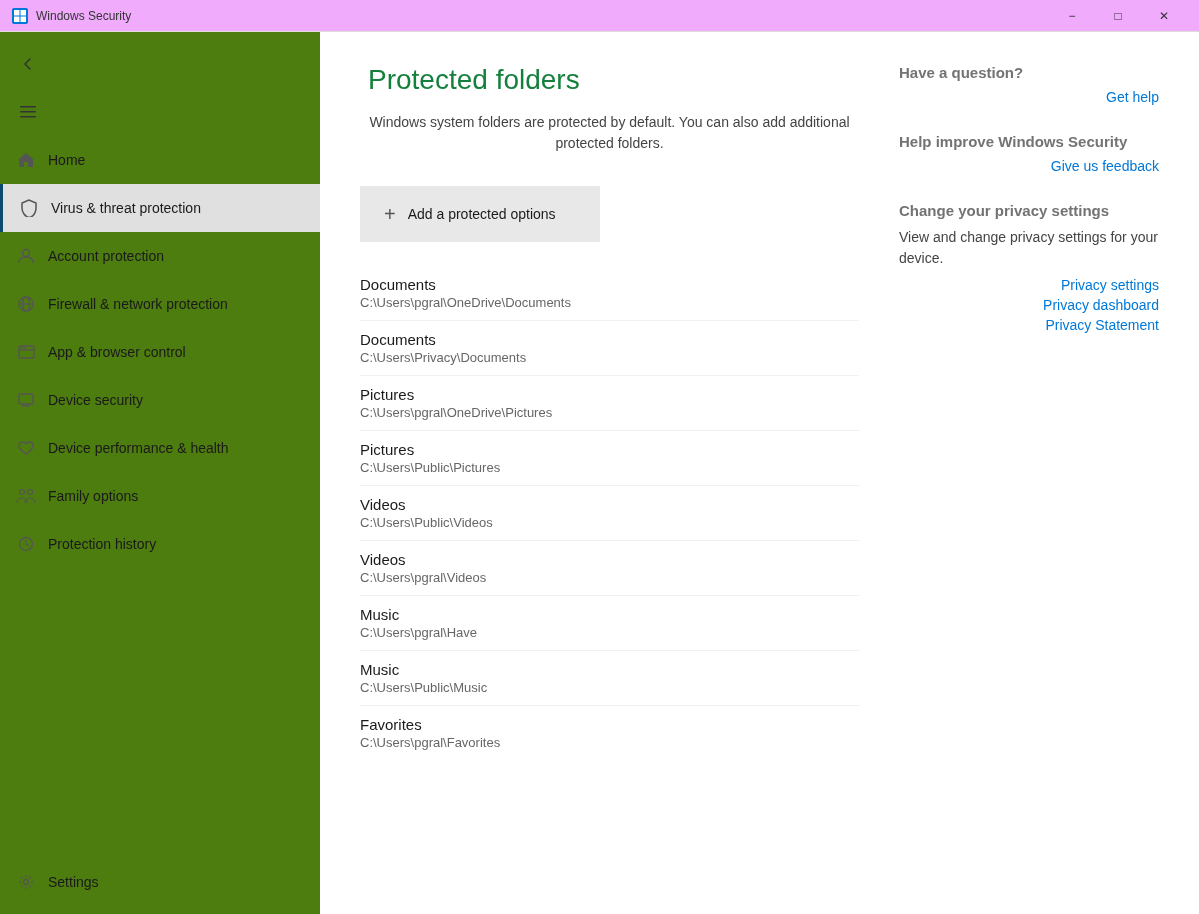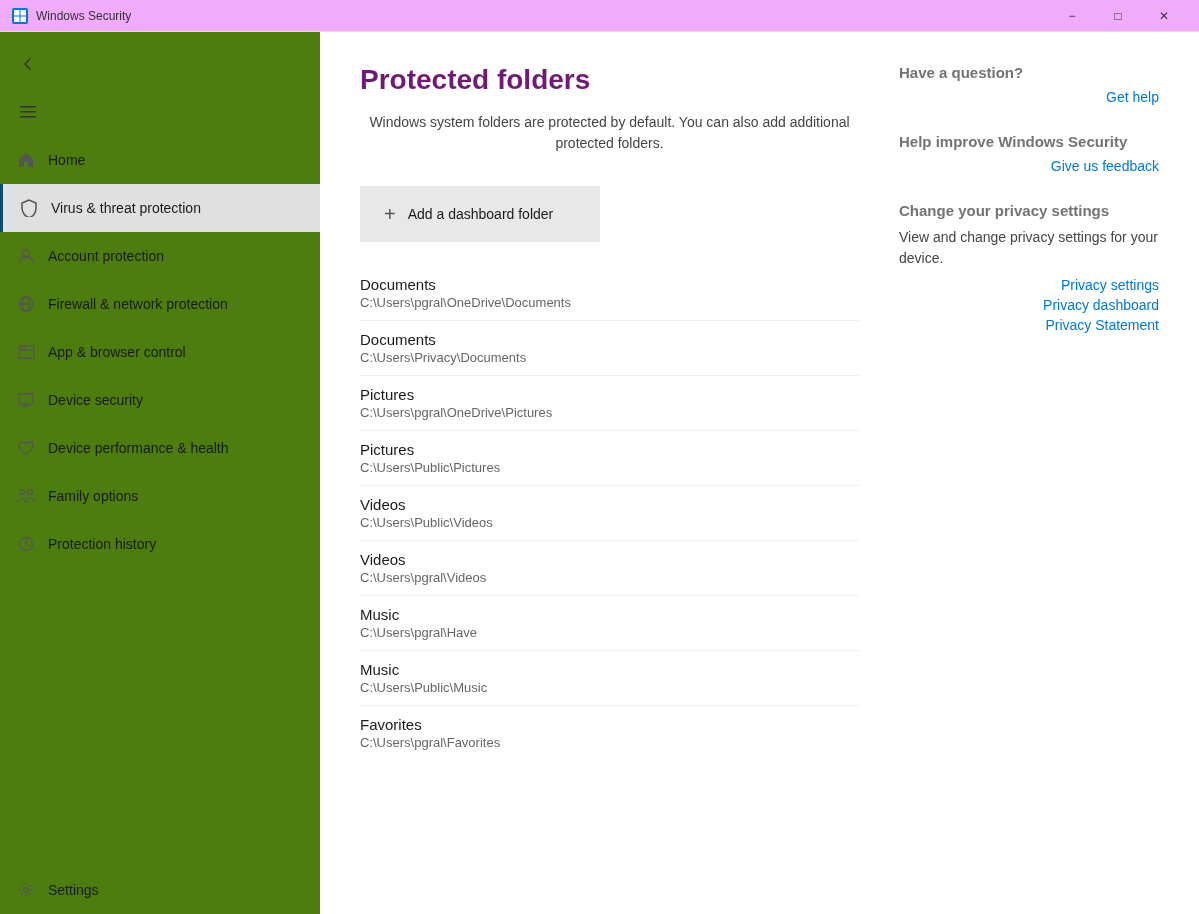--- a/index.html
+++ b/index.html
@@ -82,41 +82,43 @@
       margin-right: 12px;
       flex-shrink: 0;
       display: flex; align-items: center; justify-content: center;
       color: #555;
       font-size: 16px;
     }
     .nav-label { font-size: 14px; }
 
     .sidebar-bottom {
       margin-top: auto;
+      padding-bottom: 8px;
     }
 
     
     .main-content {
       flex: 1;
       background: white;
       overflow-y: auto;
       padding: 32px 40px 32px 40px;
       display: flex;
       gap: 40px;
     }
 
     .content-left {
       flex: 1;
     }
 
     .page-title {
       font-size: 28px;
-      font-weight: 700;
-      color: #701a75;
+      font-weight: 400;
+      color: #15803d;
       margin-bottom: 16px;
+      margin-left: 8px;
     }
     .page-desc {
       font-size: 14px;
       color: #444;
       line-height: 1.5;
       margin-bottom: 32px;
       max-width: 500px;
       text-align: center;
     }
 
@@ -331,21 +333,21 @@
     </div>
   </div>
 
   <div class="main-content">
     <div class="content-left">
       <h1 class="page-title">Protected folders</h1>
       <p class="page-desc">Windows system folders are protected by default. You can also add additional protected folders.</p>
 
       <button class="add-folder-btn">
         <span class="add-icon">+</span>
-        <span>Add a dashboard folder</span>
+        <span>Add a protected options</span>
       </button>
 
       <div class="folder-list">
 
         <div class="folder-item">
           <div class="folder-name">Documents</div>
           <div class="folder-path">C:\Users\pgral\OneDrive\Documents</div>
         </div>
 
         <div class="folder-item">

